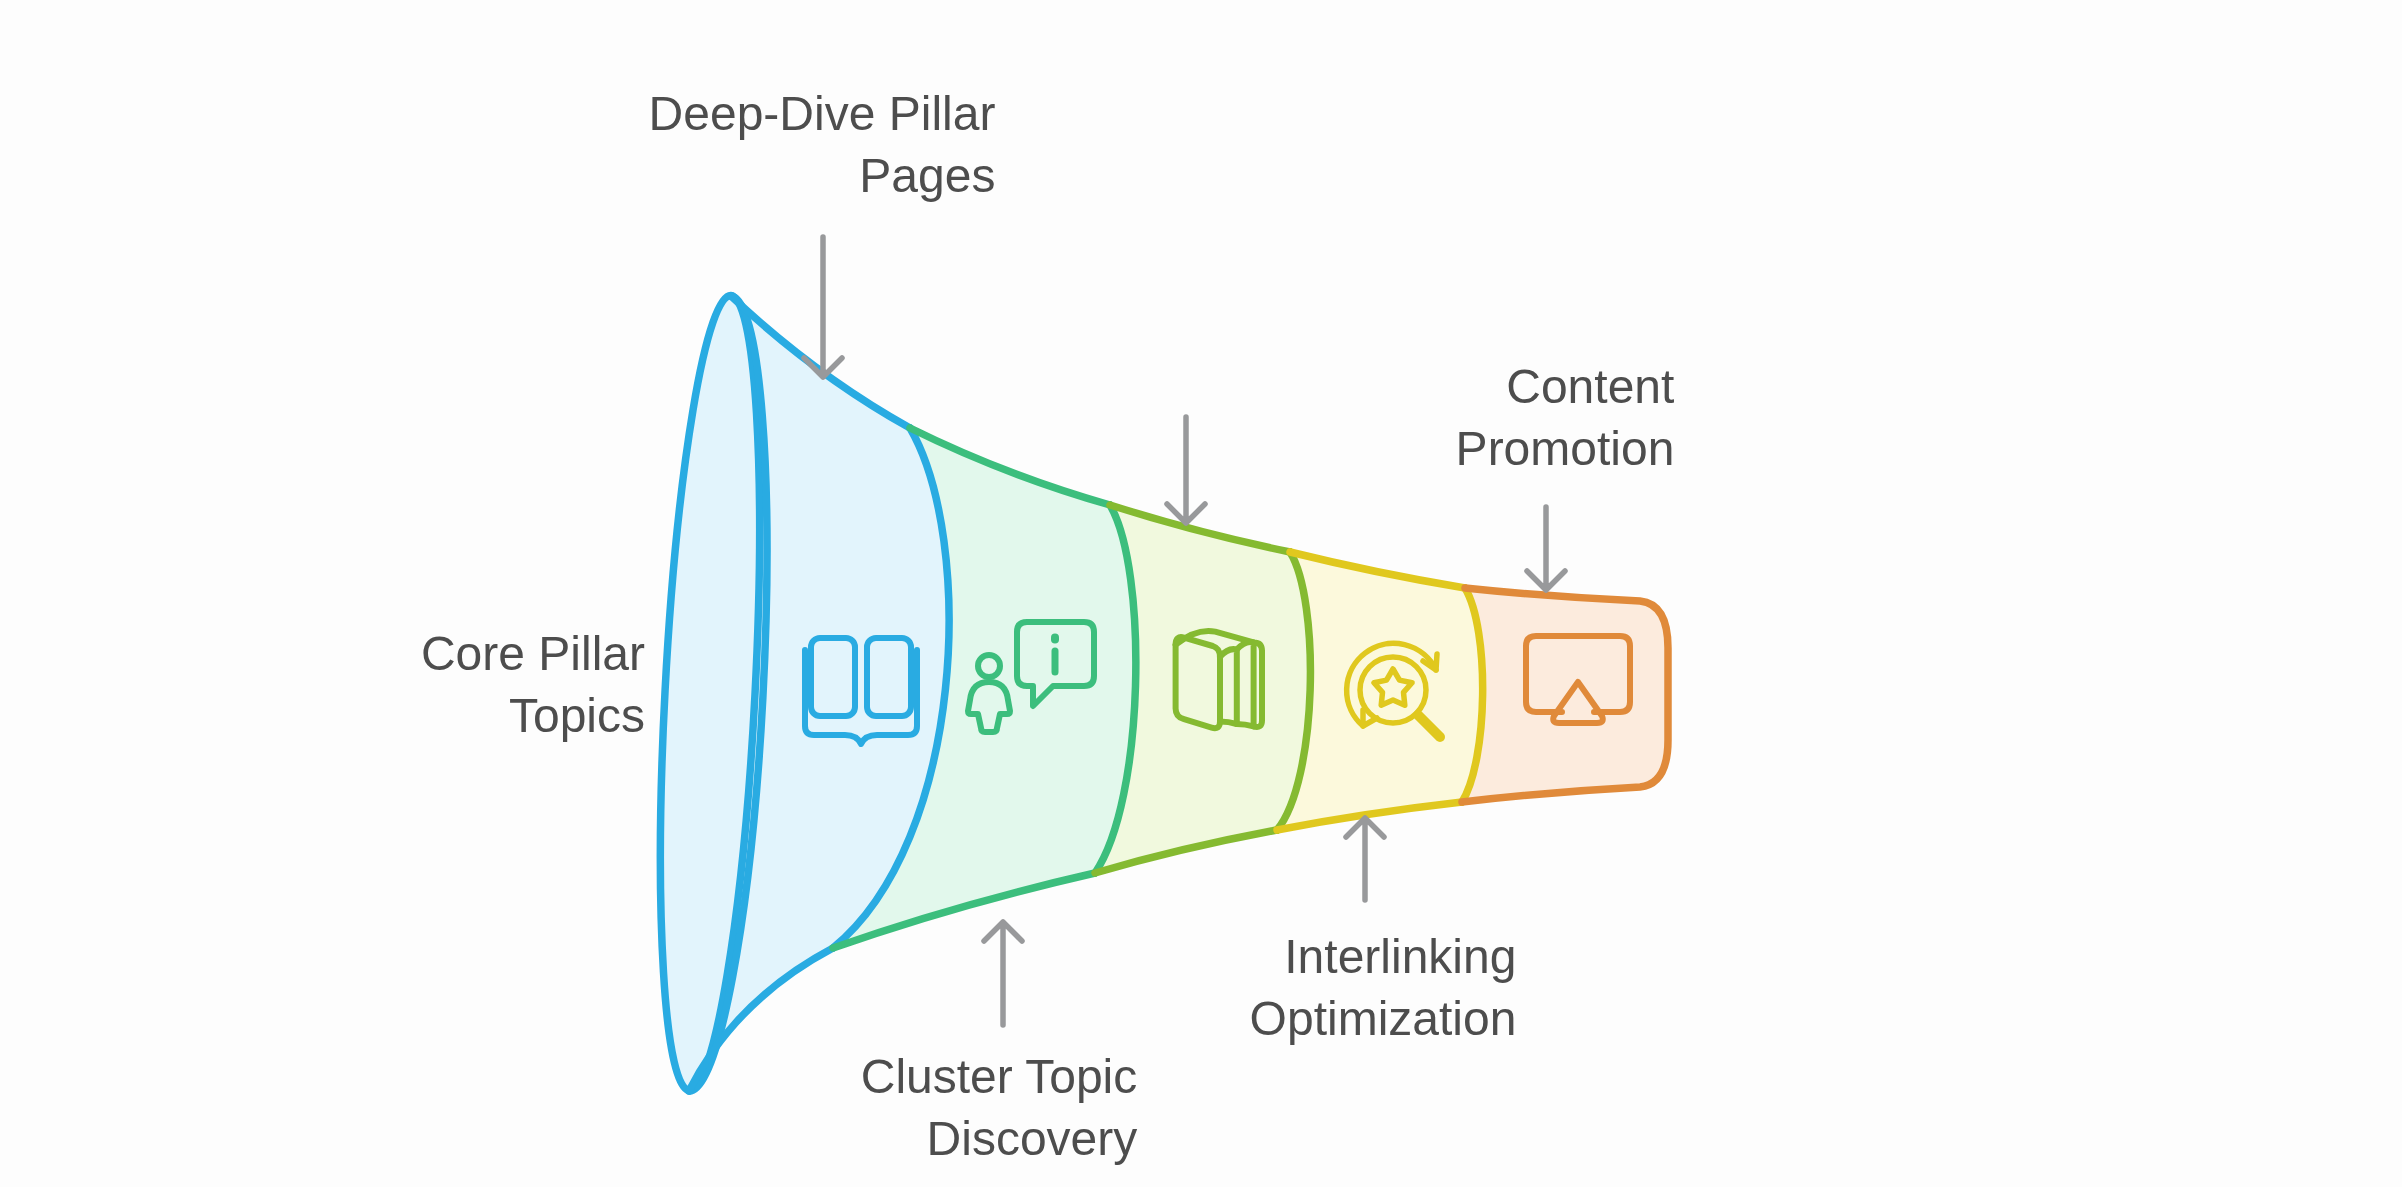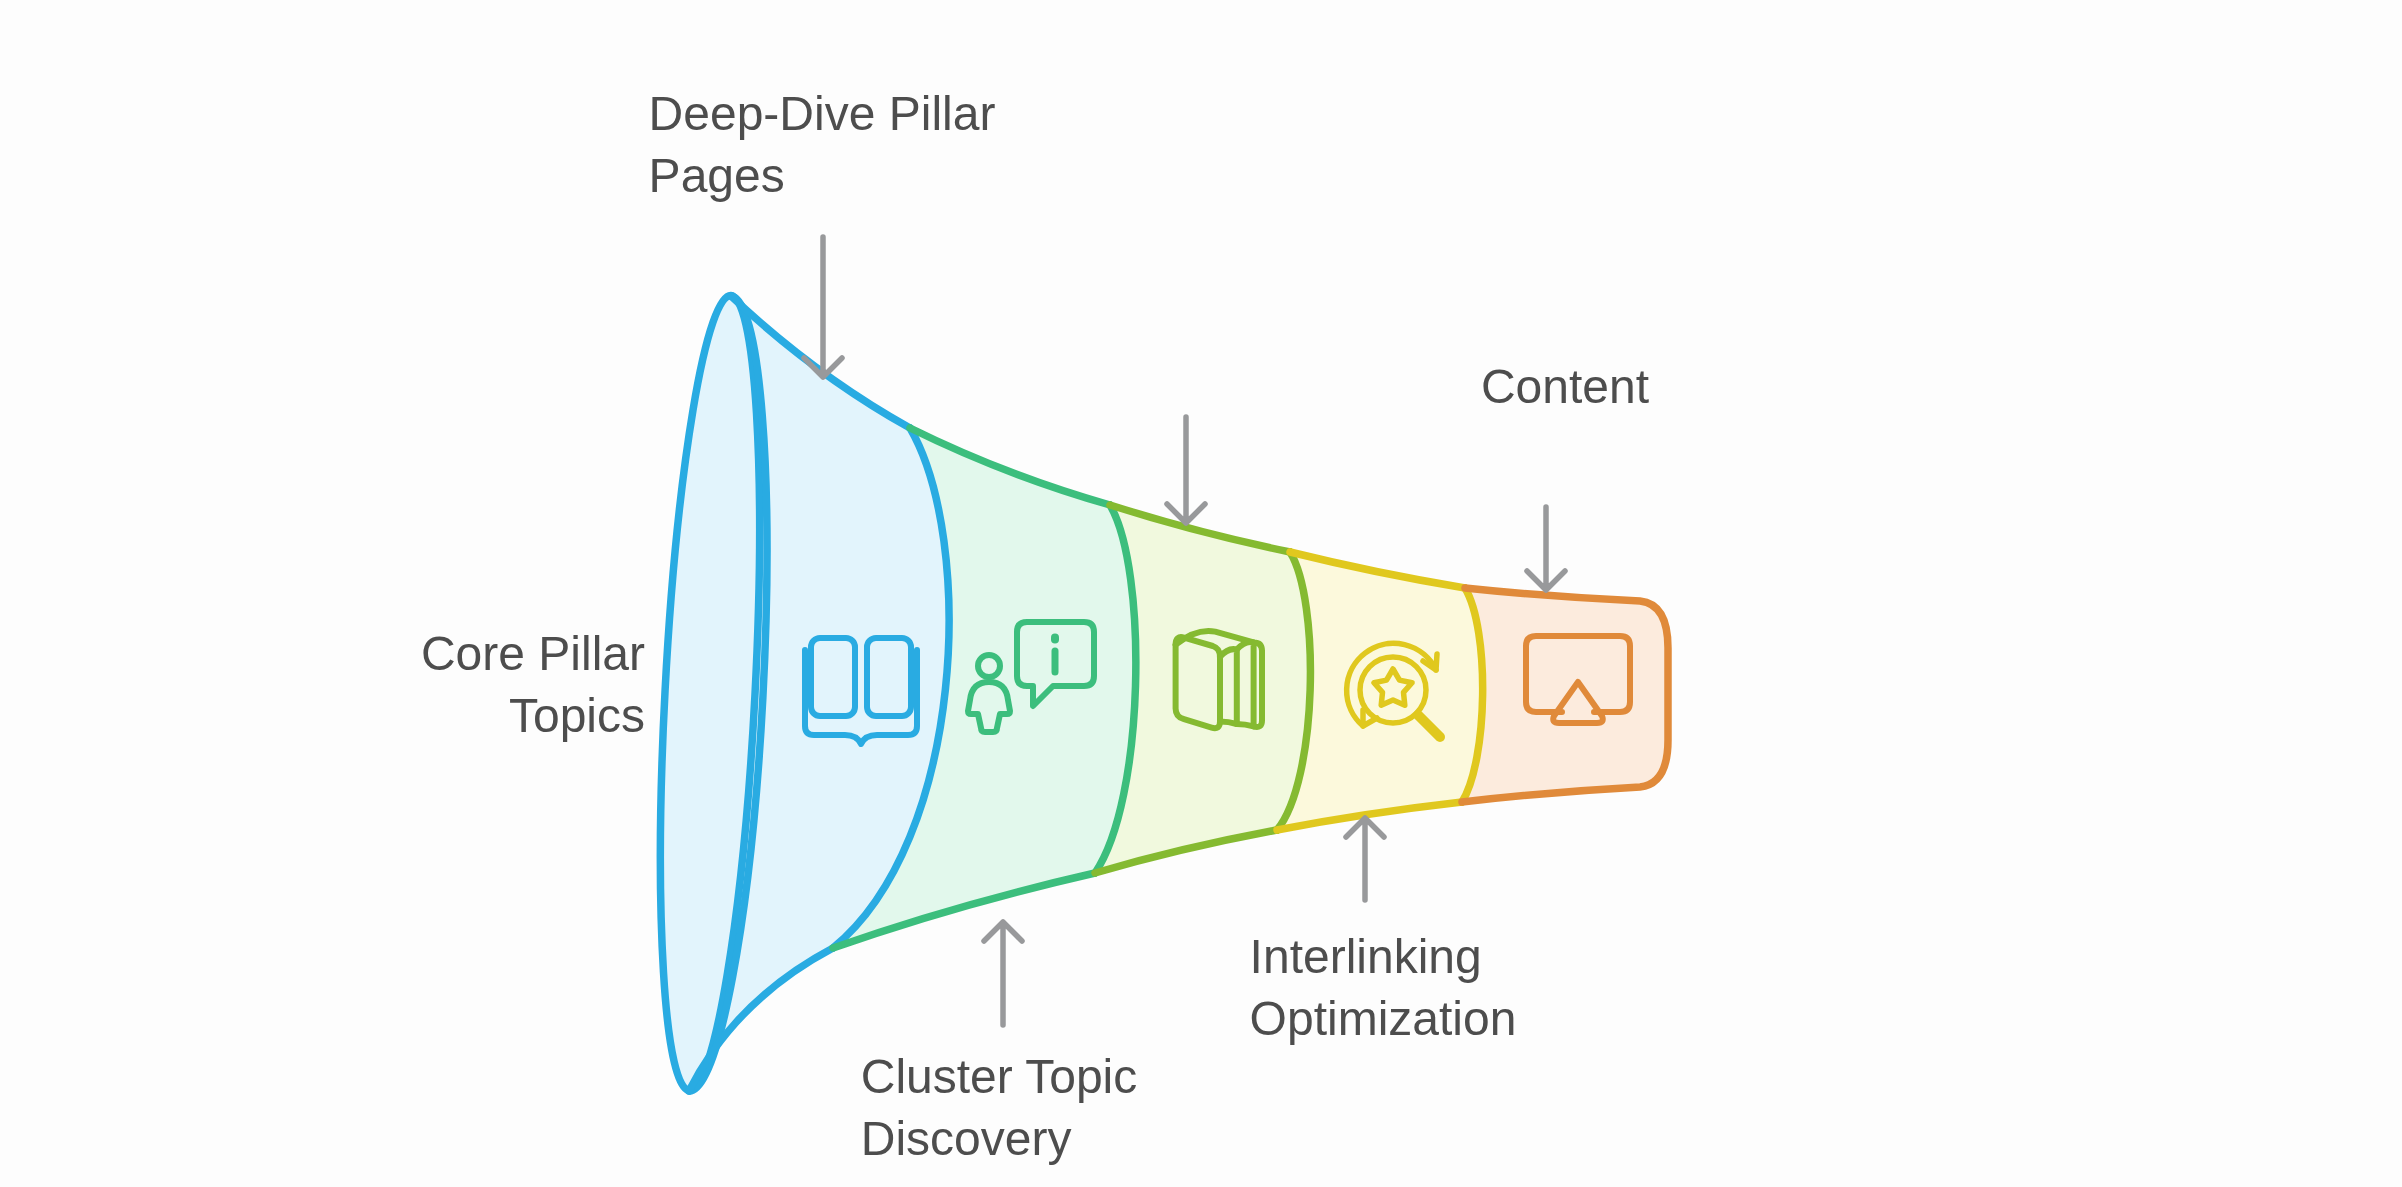--- a/index.html
+++ b/index.html
@@ -16,21 +16,21 @@
   }
   #funnel-svg{position:absolute;left:0;top:0;}
   .label{
     position:absolute;
     font-size:48px;
     line-height:62px;
     color:#4D4D4D;
     white-space:nowrap;
   }
   .label .line{display:block;}
-  .label.center{transform:translateX(-50%);text-align:left;}
+  .label.center{transform:translateX(-50%);text-align:right;}
   .label.right-align{text-align:right;}
   .label.left-align{text-align:left;}
 </style>
 </head>
 <body>
 
 <div id="canvas">
 
   <svg id="funnel-svg" width="2402" height="1187" viewBox="0 0 2402 1187">
 
@@ -118,20 +118,21 @@
   </svg>
 
   <div class="label center" style="left:822px;top:83px;">
     <span class="line">Deep-Dive Pillar</span>
     <span class="line">Pages</span>
   </div>
 
 
   <div class="label center" style="left:1546px;top:356px;margin-left:19px;">
     <span class="line">Content</span>
+    <span class="line">Promotion</span>
   </div>
 
   <div class="label right-align" style="right:1757px;top:623px;">
     <span class="line">Core Pillar</span>
     <span class="line">Topics</span>
   </div>
 
 
   <div class="label center" style="left:999px;top:1046px;">
     <span class="line">Cluster Topic</span>

